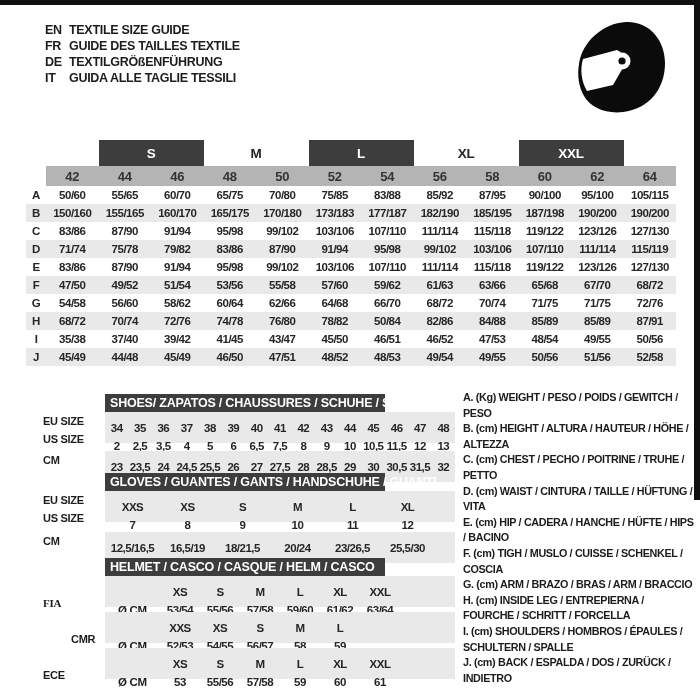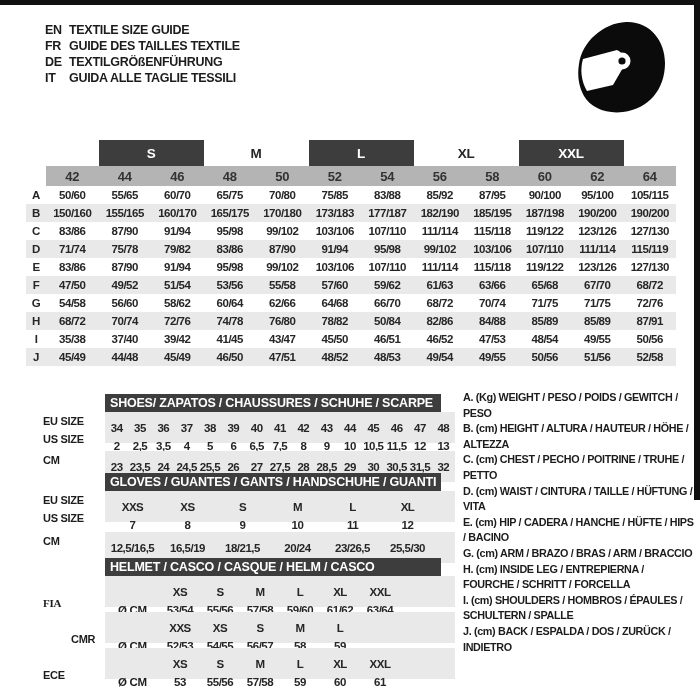--- a/index.html
+++ b/index.html
@@ -28,21 +28,21 @@
   .group-cell.dark{background:#3d3d3d;color:#ffffff;}
   .group-cell.plain{color:#262626;}
   .num-row{display:grid;grid-template-columns:repeat(12,1fr);margin-left:20px;height:20px;background:#b4b4b4;}
   .num-cell{display:flex;align-items:center;justify-content:center;font-size:13px;font-weight:700;color:#333;letter-spacing:-0.3px;}
   .data-row{display:grid;grid-template-columns:20px repeat(12,1fr);height:18px;}
   .data-row.striped{background:#e9e9e9;}
   .data-cell,.row-letter{display:flex;align-items:center;justify-content:center;font-size:11.5px;font-weight:700;letter-spacing:-0.5px;color:#262626;white-space:nowrap;}
   .row-letter{justify-content:center;}
 
   
-  .section-bar{position:absolute;left:105px;width:336px;height:18px;background:#3d3d3d;color:#fff;
+  .section-bar{position:absolute;left:105px;width:280px;height:18px;background:#3d3d3d;color:#fff;
     font-size:12.5px;font-weight:700;letter-spacing:-0.2px;display:flex;align-items:center;padding-left:5px;box-sizing:border-box;white-space:nowrap;}
   .sec-row{position:absolute;left:105px;width:350px;height:31px;display:grid;align-items:center;}
   .sec-row.striped{background:#e9e9e9;}
   .sec-cell{display:flex;align-items:center;justify-content:center;font-size:11.5px;font-weight:700;letter-spacing:-0.5px;color:#262626;white-space:nowrap;}
   .side-label{position:absolute;left:43px;height:18px;display:flex;align-items:center;
     font-size:11px;font-weight:700;letter-spacing:-0.3px;color:#1c1c1c;white-space:nowrap;}
   .grid15{grid-template-columns:repeat(15,1fr);}
   .grid6{grid-template-columns:repeat(6,55px) 1fr;}
   .gridHelm{grid-template-columns:55px repeat(6,40px) 1fr;}
   .unit-cell{display:flex;align-items:center;justify-content:center;font-size:11.5px;font-weight:700;letter-spacing:-0.3px;}
@@ -410,17 +410,18 @@
     </div>
     <div class="side-label" style="top: 666px;">ECE</div>
   </div>
 
 <div class="legend" id="legend">
     <div class="legend-item">A. (Kg) WEIGHT / PESO / POIDS / GEWITCH / PESO</div>
     <div class="legend-item">B. (cm) HEIGHT / ALTURA / HAUTEUR / HÖHE / ALTEZZA</div>
     <div class="legend-item">C. (cm) CHEST / PECHO / POITRINE / TRUHE / PETTO</div>
     <div class="legend-item">D. (cm) WAIST / CINTURA / TAILLE / HÜFTUNG / VITA</div>
     <div class="legend-item">E. (cm) HIP / CADERA / HANCHE / HÜFTE / HIPS /  BACINO</div>
+    <div class="legend-item">F.  (cm) TIGH / MUSLO / CUISSE / SCHENKEL / COSCIA</div>
     <div class="legend-item">G. (cm) ARM  / BRAZO / BRAS / ARM / BRACCIO</div>
     <div class="legend-item">H. (cm) INSIDE LEG / ENTREPIERNA / FOURCHE / SCHRITT / FORCELLA</div>
     <div class="legend-item">I.  (cm) SHOULDERS / HOMBROS / ÉPAULES / SCHULTERN / SPALLE</div>
     <div class="legend-item">J. (cm) BACK / ESPALDA / DOS / ZURÜCK / INDIETRO</div>
   </div>
 
 </body></html>

